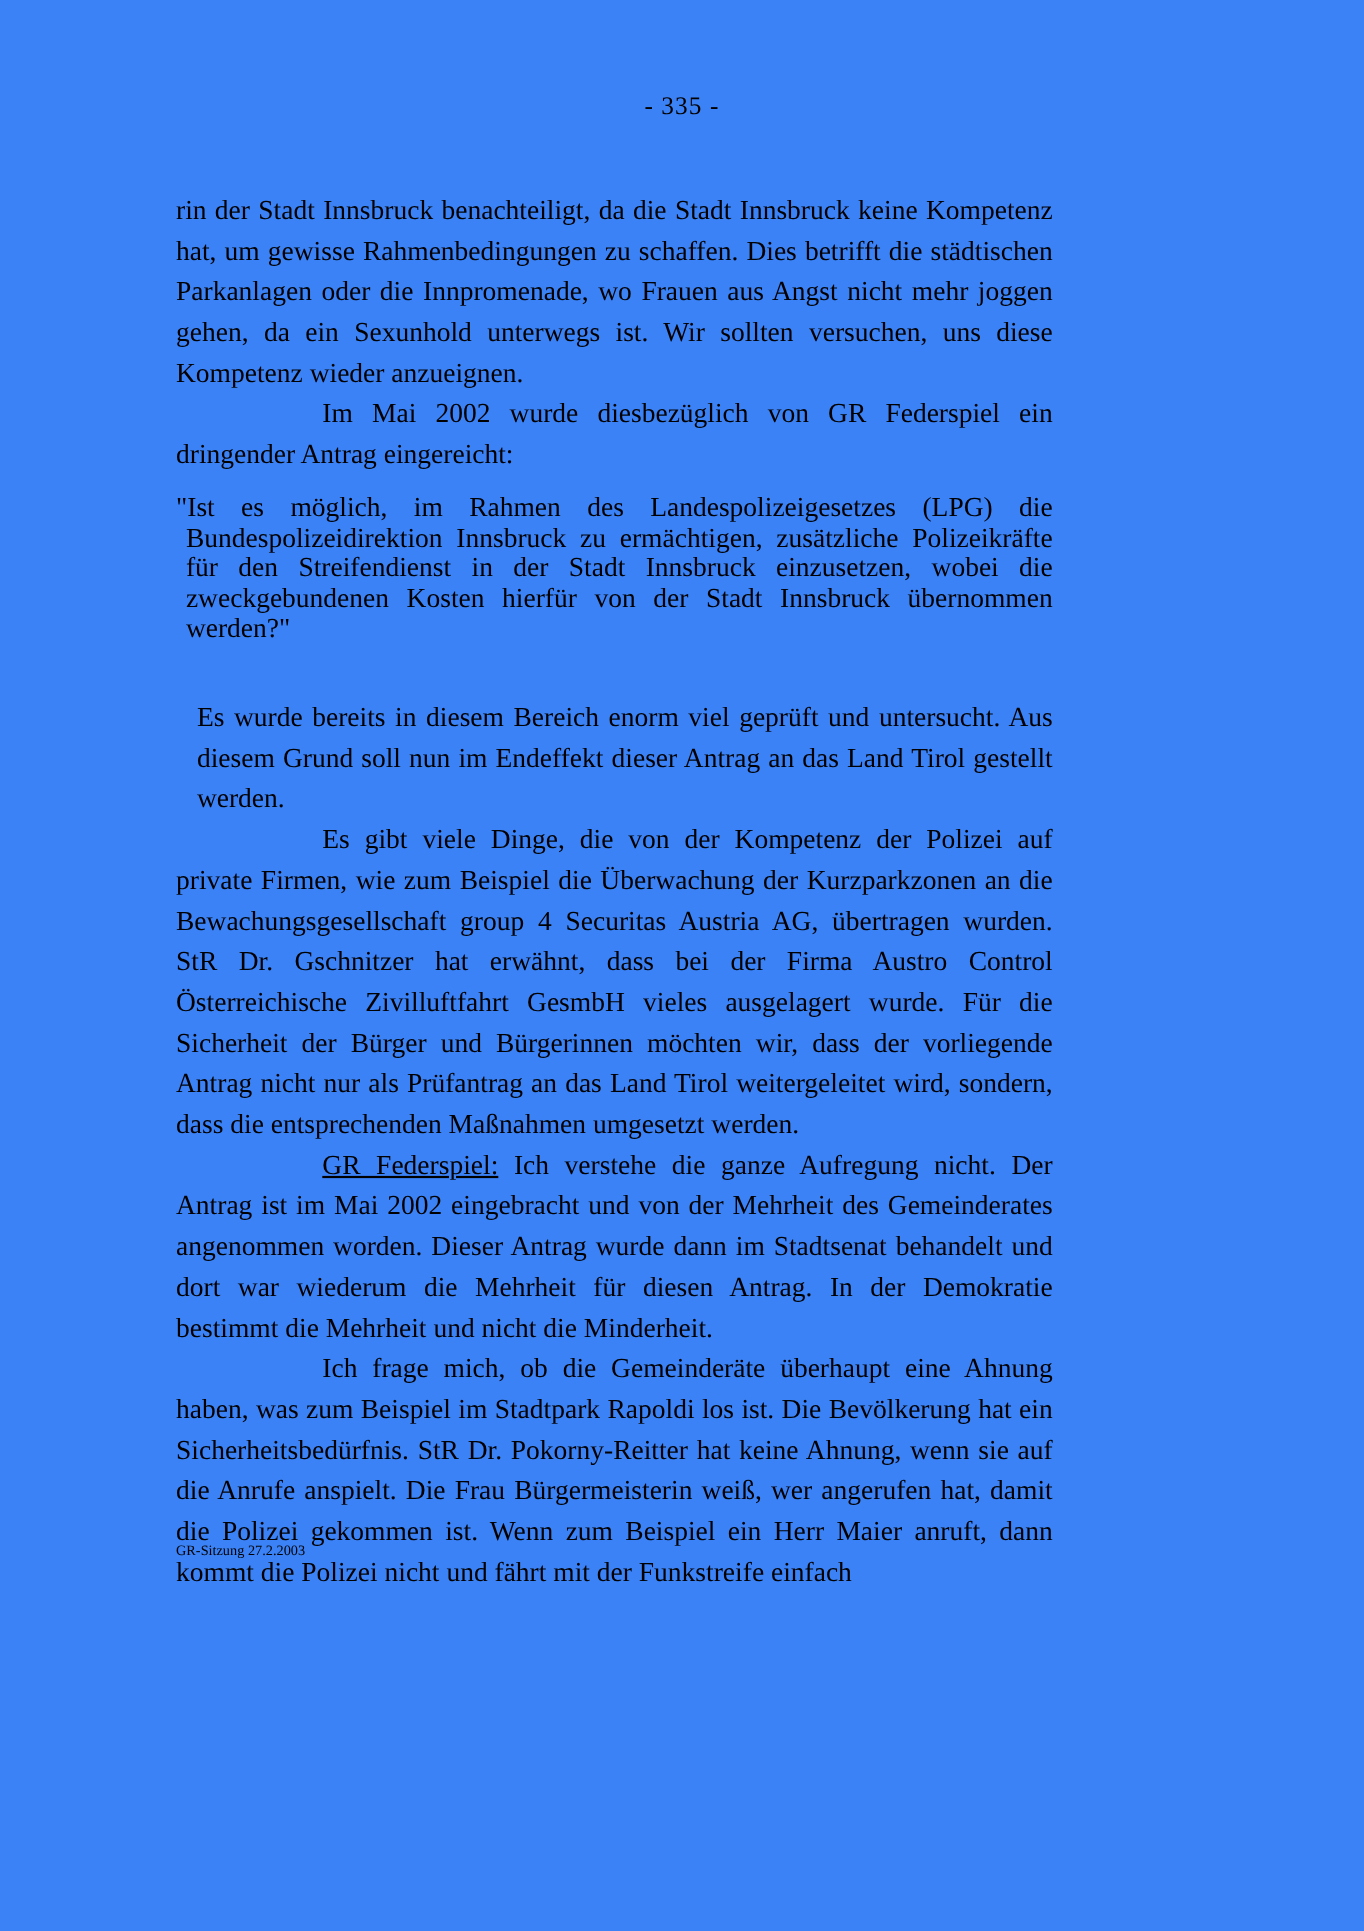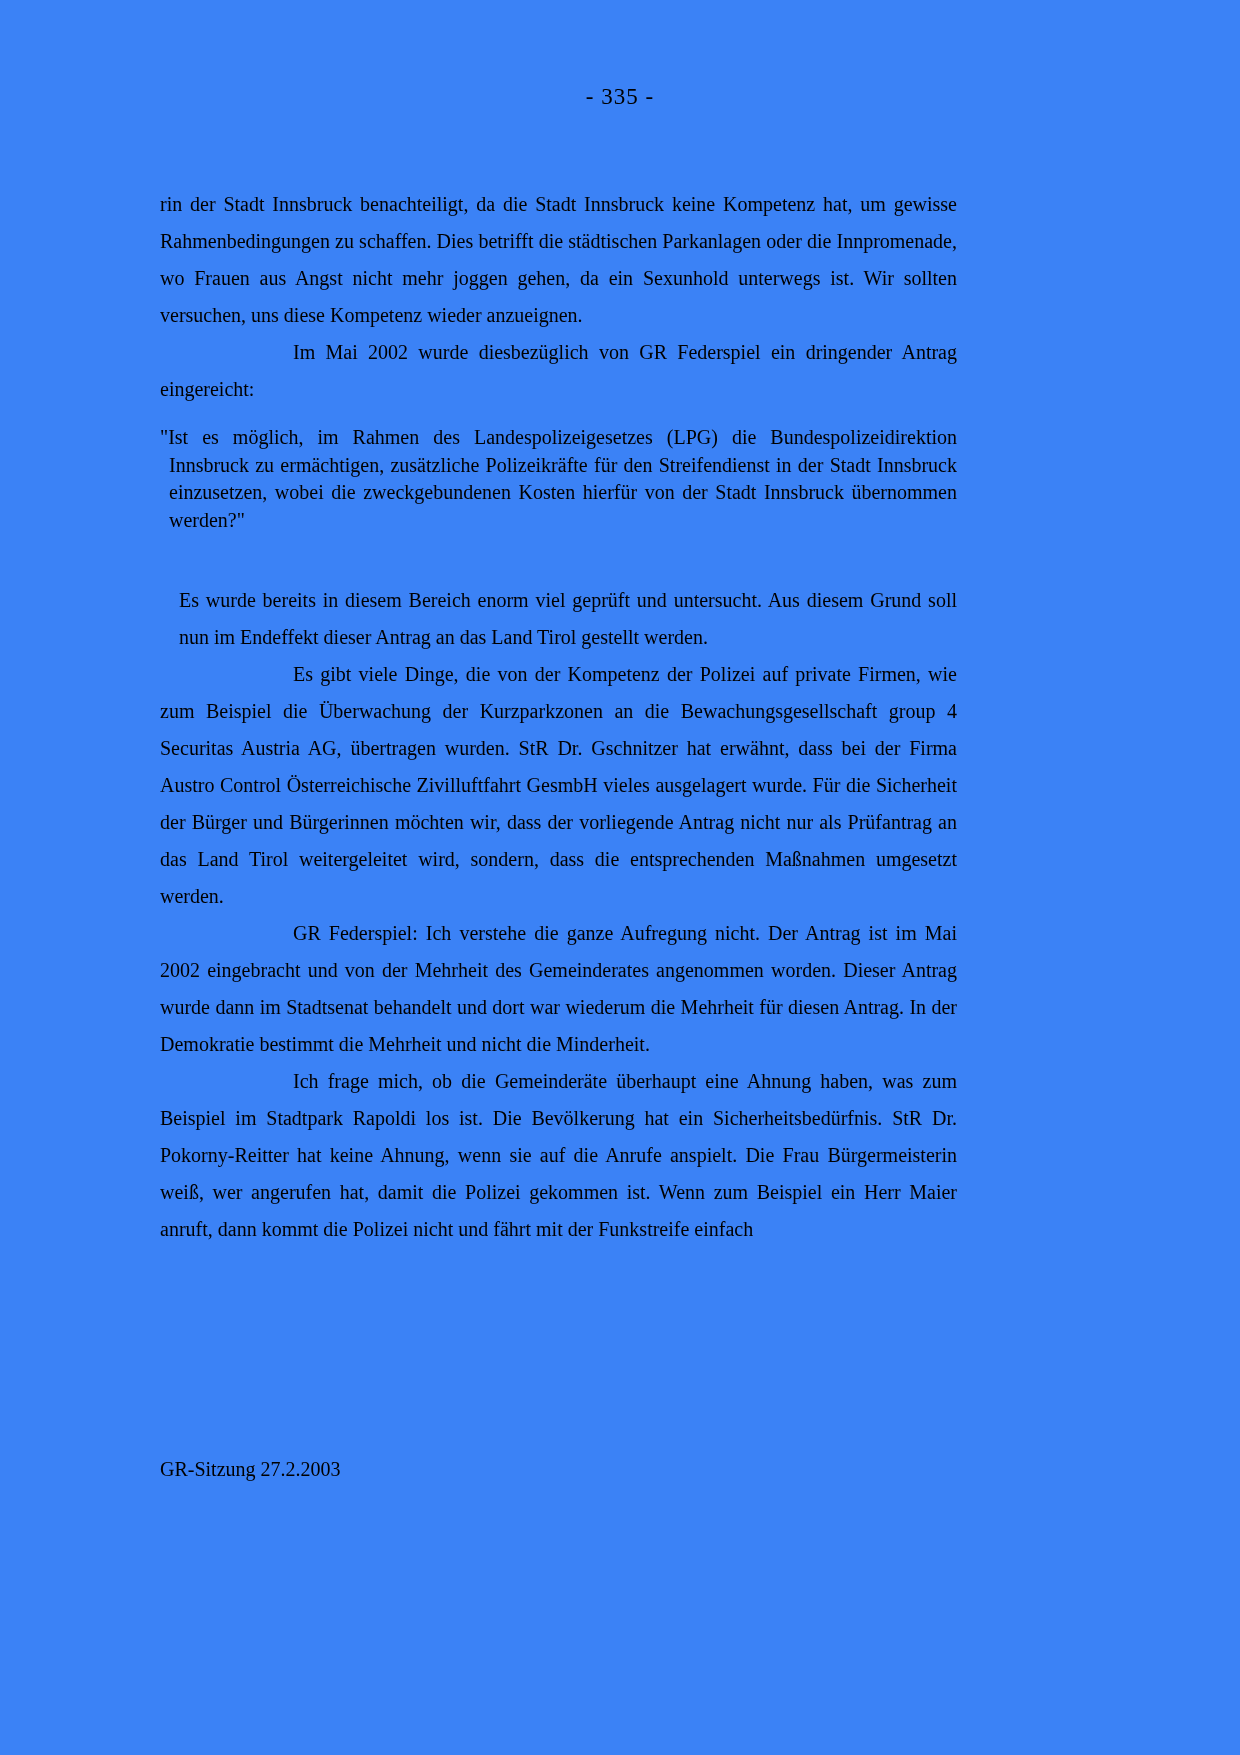--- a/index.html
+++ b/index.html
@@ -21,24 +21,24 @@
     position: absolute;
     top: 84px;
     left: 0;
     width: 100%;
     text-align: center;
     font-size: 23px;
     letter-spacing: 1px;
   }
   .text-block {
     position: absolute;
-    top: 186px;
+    top: 173px;
     left: 160px;
     width: 797px;
-    font-size: 20px;
+    font-size: 25px;
     line-height: 37px;
     text-align: justify;
   }
   p.para {
     margin: 0;
     padding: 0;
   }
   p.indent {
     text-indent: 133px;
   }
@@ -47,26 +47,27 @@
     line-height: 27.5px;
     padding-left: 9px;
     text-indent: -9px;
     text-align: justify;
   }
   p.after-quote {
     margin-top: 48px;
     margin-left: 19px;
   }
   .underline {
+    text-decoration: underline;
   }
   .footer {
     position: absolute;
-    top: 1458px;
+    top: 1402px;
     left: 160px;
-    font-size: 20px;
+    font-size: 13px;
   }
 </style>
 </head>
 <body>
 
 <div class="page">
 
   <div class="page-number">- 335 -</div>
 
   <div class="text-block">

